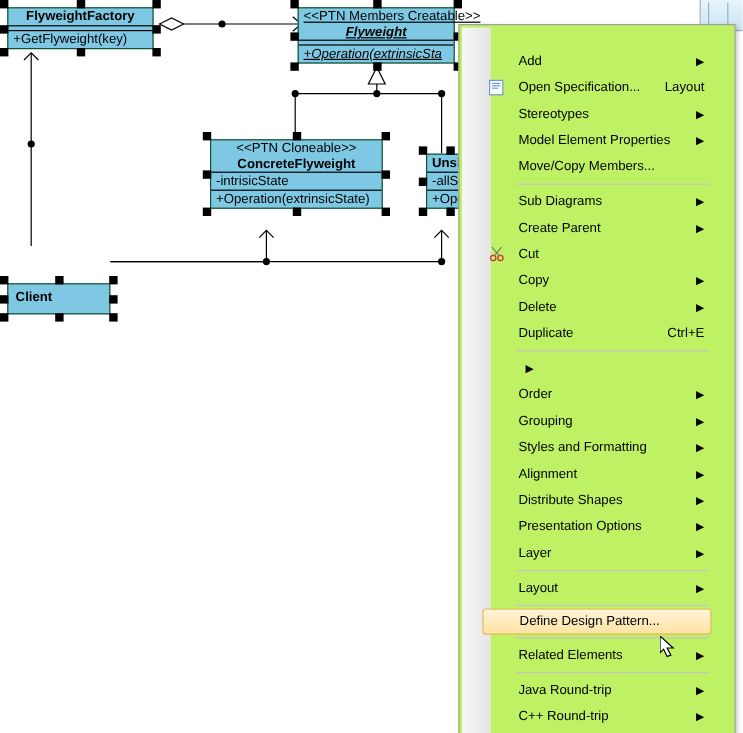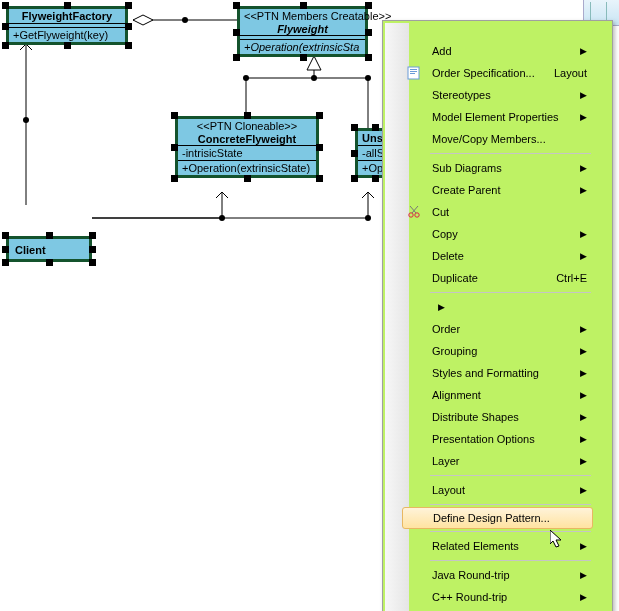--- a/index.html
+++ b/index.html
@@ -13,21 +13,21 @@
     position: relative;
     overflow: hidden;
   }
   .canvas {
     position: absolute;
     inset: 0;
   }
   .class-box {
     position: absolute;
     background: #7ec8e3;
-    border: 3px solid #14532d;
+    border: 1px solid #14532d;
   }
   .handles { position:absolute; inset:-4px; pointer-events:none;}
   .handle { position:absolute; width:7px; height:7px; background:#000;}
   .compartment {
     border-top: 1px solid #000;
     padding: 1px 4px;
     white-space: nowrap;
   }
   .compartment:first-child { border-top: none; text-align:center; }
   .stereo { text-align:center; font-style: normal; }
@@ -163,21 +163,21 @@
         <div class="handle" style="right:-3px;top:-3px"></div>
       <div class="handle" style="left:-3px;bottom:-3px"></div>
         <div class="handle" style="right:-3px;bottom:-3px"></div>
       <div class="handle" style="left:50%;top:-3px;margin-left:-3px"></div>
       <div class="handle" style="left:50%;bottom:-3px;margin-left:-3px"></div>
       <div class="handle" style="top:50%;left:-3px;margin-top:-3px"></div>
       <div class="handle" style="top:50%;right:-3px;margin-top:-3px"></div>
     </div>
   </div>
 
-  <div class="class-box" style="left:237px; top:6px; width:131px;">
+  <div class="class-box" style="left:248px; top:6px; width:131px;text-decoration:underline;">
     <div class="compartment stereo">&lt;&lt;PTN Members Creatable&gt;&gt;</div>
     <div class="class-name">Flyweight</div>
     <div class="compartment" style="height:4px;"></div>
     <div class="compartment" style="font-style:italic">+Operation(extrinsicSta</div>
     <div class="handles">
       <div class="handle" style="left:-3px;top:-3px"></div>
         <div class="handle" style="right:-3px;top:-3px"></div>
       <div class="handle" style="left:-3px;bottom:-3px"></div>
         <div class="handle" style="right:-3px;bottom:-3px"></div>
       <div class="handle" style="left:50%;top:-3px;margin-left:-3px"></div>
@@ -242,21 +242,21 @@
   </div>
   <div class="ctx-item">
     <span class="ctx-icon">
       <svg width="16" height="16">
           <rect x="2" y="2" width="11" height="12" fill="#fff" stroke="#6a9bd8"></rect>
           <rect x="4" y="4" width="7" height="1" fill="#6a9bd8"></rect>
           <rect x="4" y="6" width="7" height="1" fill="#6a9bd8"></rect>
           <rect x="4" y="8" width="5" height="1" fill="#6a9bd8"></rect>
         </svg>
     </span>
-    <span class="label">Order Specification...</span>
+    <span class="label">Open Specification...</span>
     <span class="accel">Layout</span>
   </div>
   <div class="ctx-item">
     <span class="label">Stereotypes</span>
       <span class="arrow">▶</span>
   </div>
   <div class="ctx-item">
     <span class="label">Model Element Properties</span>
       <span class="arrow">▶</span>
   </div>

